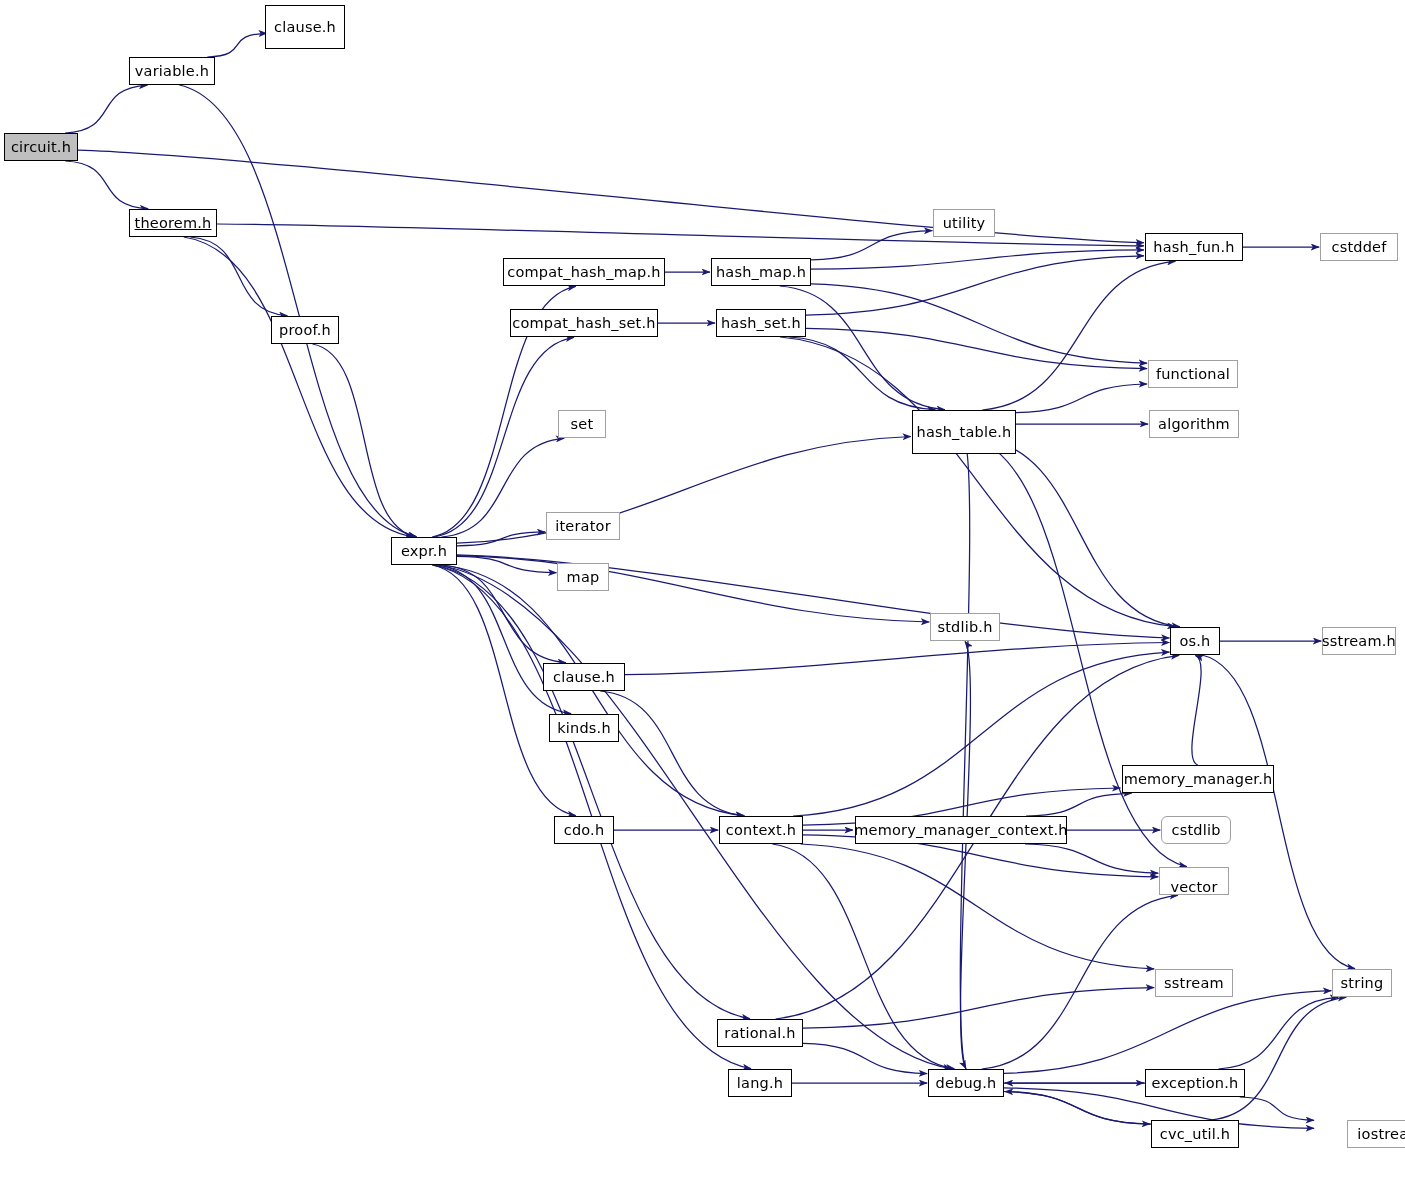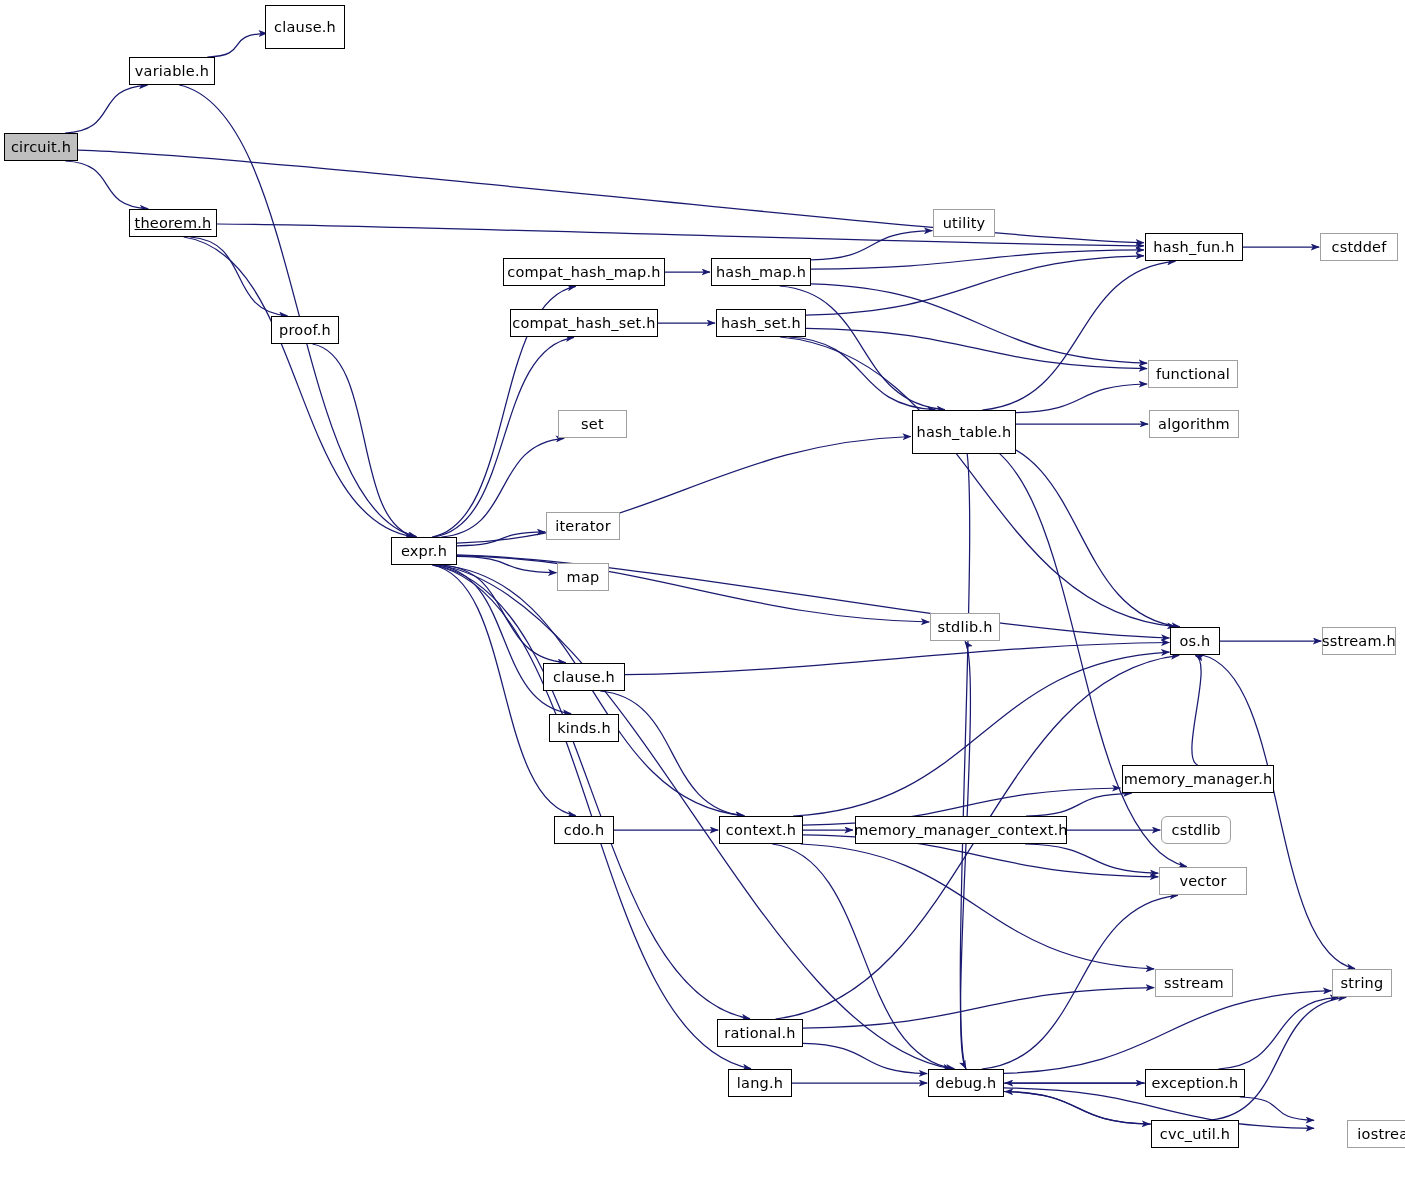--- a/index.html
+++ b/index.html
@@ -150,21 +150,21 @@
       </div>
       <div class="node system" style="left: 1148px; top: 360px; width: 90px; height: 28px;">
         <span class="lbl">functional</span>
       </div>
       <div class="node local" style="left: 912px; top: 410px; width: 104px; height: 44px;">
         <span class="lbl">hash_table.h</span>
       </div>
       <div class="node system" style="left: 1149px; top: 410px; width: 90px; height: 28px;">
         <span class="lbl">algorithm</span>
       </div>
-      <div class="node system" style="left: 558px; top: 410px; width: 69px; height: 28px;">
+      <div class="node system" style="left: 558px; top: 410px; width: 48px; height: 28px;">
         <span class="lbl">set</span>
       </div>
       <div class="node system" style="left: 546px; top: 512px; width: 74px; height: 28px;">
         <span class="lbl">iterator</span>
       </div>
       <div class="node system" style="left: 557px; top: 563px; width: 52px; height: 28px;">
         <span class="lbl">map</span>
       </div>
       <div class="node system" style="left: 930px; top: 613px; width: 70px; height: 28px;">
         <span class="lbl">stdlib.h</span>
@@ -189,21 +189,21 @@
       </div>
       <div class="node local" style="left: 719px; top: 816px; width: 84px; height: 28px;">
         <span class="lbl">context.h</span>
       </div>
       <div class="node local" style="left: 855px; top: 816px; width: 212px; height: 28px;">
         <span class="lbl">memory_manager_context.h</span>
       </div>
       <div class="node system" style="left: 1161px; top: 816px; width: 70px; height: 28px; border-radius: 6px;">
         <span class="lbl">cstdlib</span>
       </div>
-      <div class="node system" style="left: 1159px; top: 867px; width: 88px; height: 28px;">
+      <div class="node system" style="left: 1159px; top: 867px; width: 70px; height: 28px; align-items: flex-end;">
         <span class="lbl">vector</span>
       </div>
       <div class="node system" style="left: 1155px; top: 969px; width: 78px; height: 28px;">
         <span class="lbl">sstream</span>
       </div>
       <div class="node system" style="left: 1332px; top: 969px; width: 60px; height: 28px;">
         <span class="lbl">string</span>
       </div>
       <div class="node local" style="left: 717px; top: 1019px; width: 86px; height: 28px;">
         <span class="lbl">rational.h</span>

